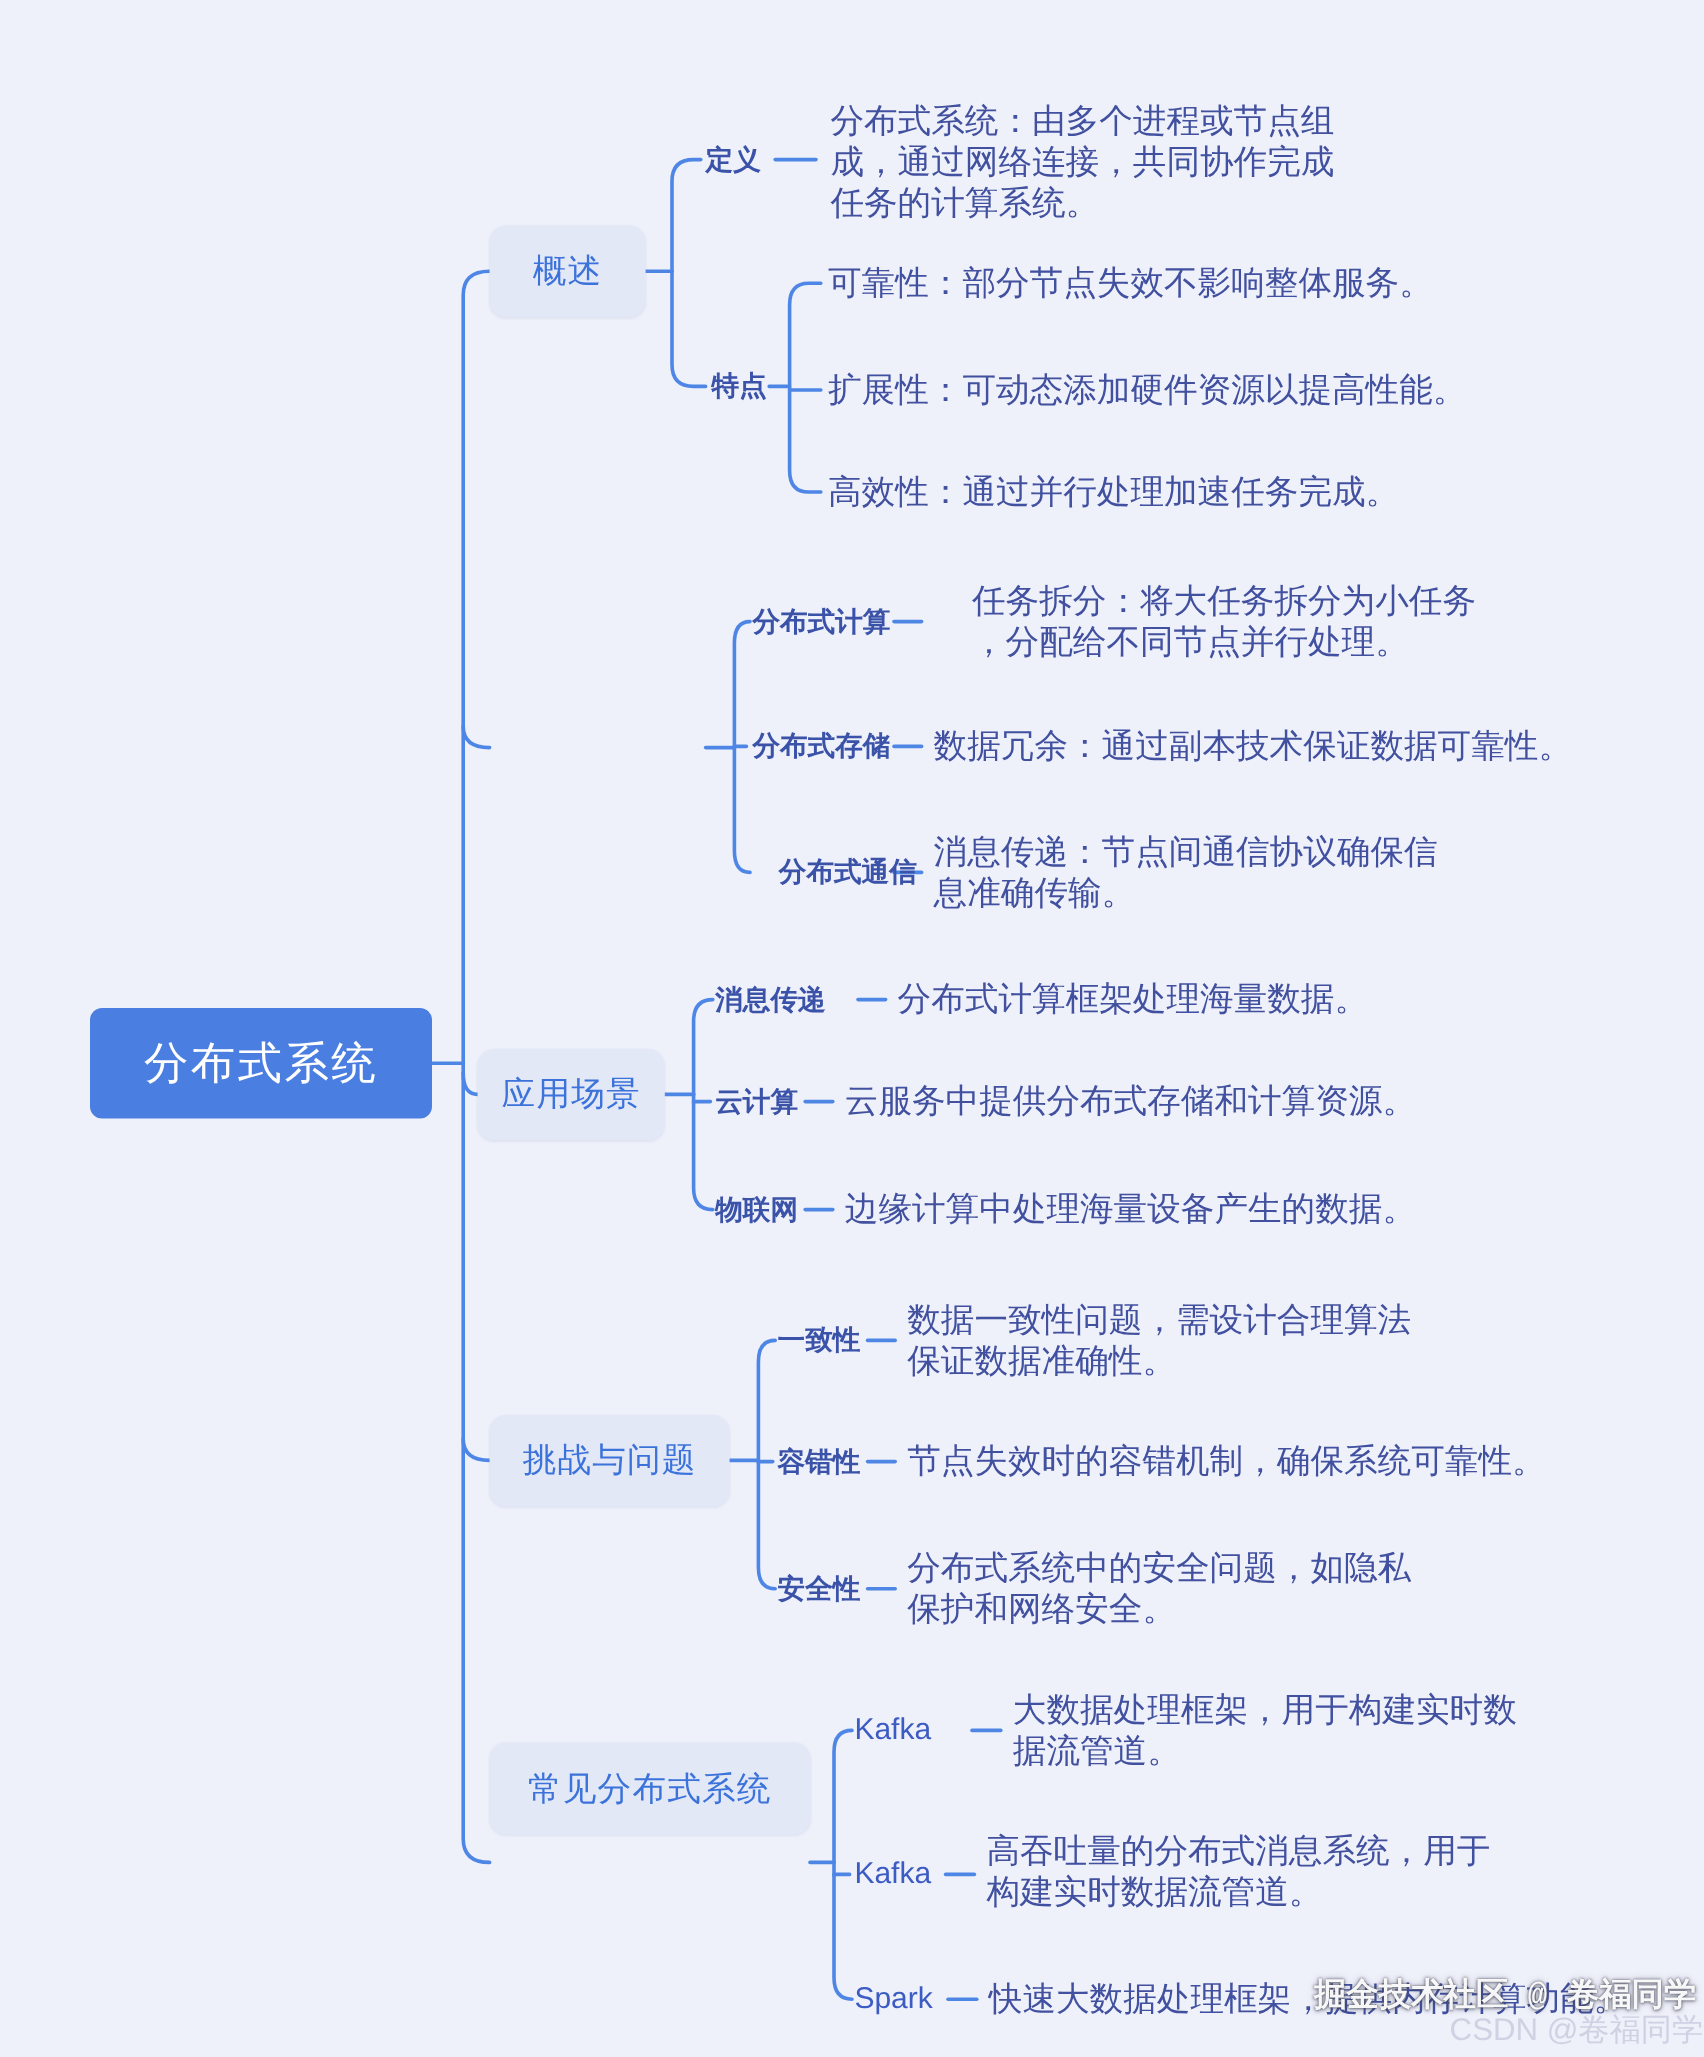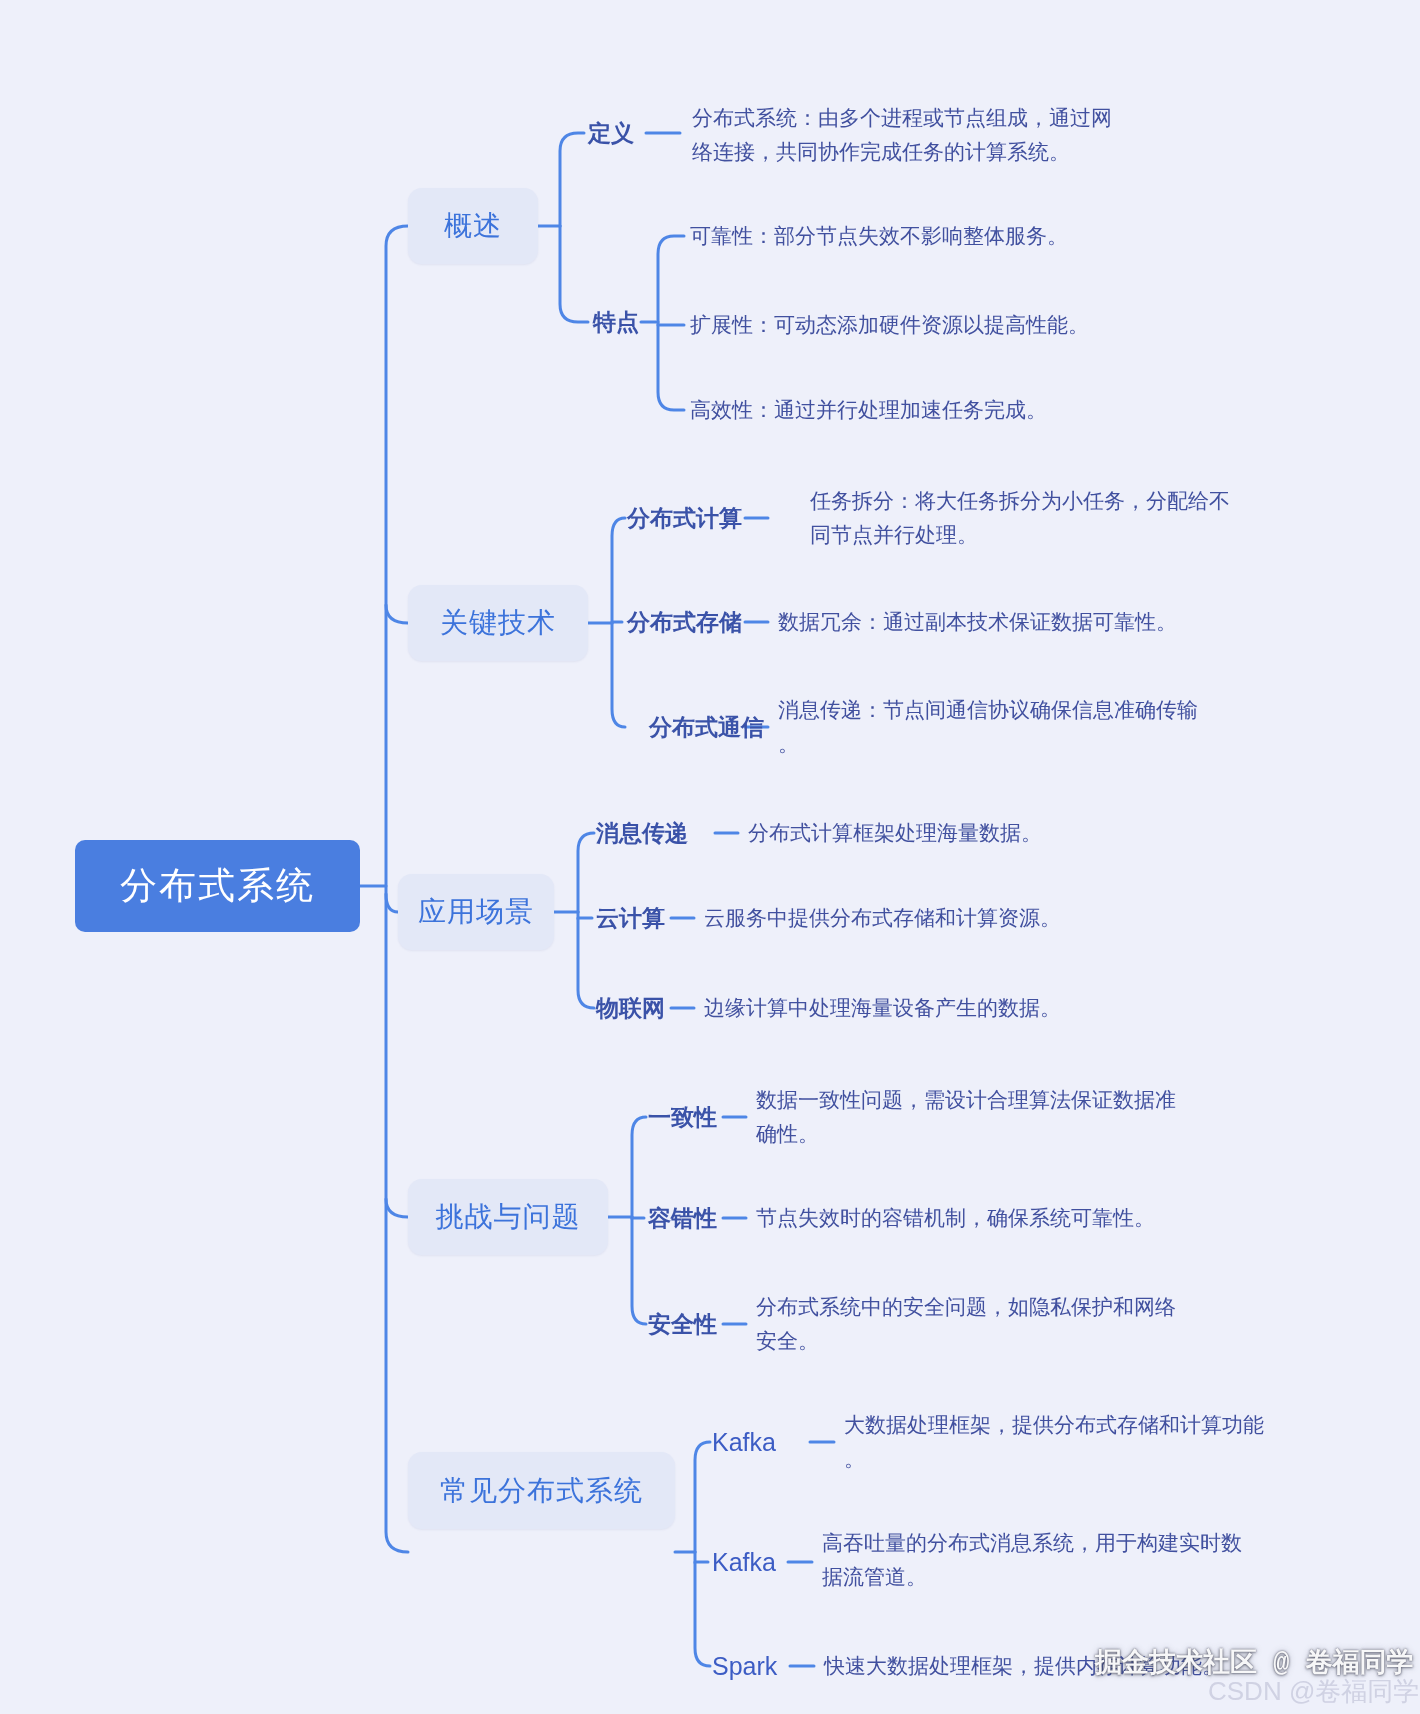--- a/index.html
+++ b/index.html
@@ -25,21 +25,21 @@
     font-size:28px;font-weight:500;letter-spacing:1px;
     box-shadow:0 1px 2px rgba(120,130,180,0.12);
   }
   .label2{
     position:absolute;transform:translateY(-50%);white-space:nowrap;
     color:var(--label-fg);font-size:23px;font-weight:600;
   }
   .label2.latin{font-size:25px;font-weight:500;color:#3C5CC4;}
   .desc{
     position:absolute;transform:translateY(-50%);
-    color:var(--desc-fg);font-size:21px;line-height:34px;font-weight:400;
+    color:var(--desc-fg);font-size:28px;line-height:34px;font-weight:400;
     line-break:anywhere;overflow-wrap:anywhere;
   }
   .desc.oneline{white-space:nowrap;}
   .wm1{
     position:absolute;white-space:nowrap;font-size:27px;font-weight:600;
     color:rgba(255,255,255,0.95);
     text-shadow:0 0 2px rgba(70,72,90,0.85),0 1px 3px rgba(70,72,90,0.55),0 0 6px rgba(70,72,90,0.35);
   }
   .wm2{
     position:absolute;white-space:nowrap;font-size:26px;font-weight:500;
@@ -97,21 +97,20 @@
     <path d="M695 1552 V1562 H708"></path>
     <path d="M695 1562 V1648 Q695 1666 710 1666"></path>
     <path d="M810 1442 H834"></path>
     <path d="M788 1562 H812"></path>
     <path d="M790 1666 H814"></path>
   </svg>
 
   <div class="node-root" style="left:75px;top:840px;width:285px;height:92px;">分布式系统</div>
 
   <div class="node-branch" style="left:408px;top:188px;width:130px;height:76px;">概述</div>
-  <div class="node-branch" style="left:408px;top:585px;width:180px;height:76px;">关键技术</div>
   <div class="node-branch" style="left:408px;top:1179px;width:200px;height:76px;">挑战与问题</div>
   <div class="node-branch" style="left:398px;top:874px;width:156px;height:76px;">应用场景</div>
   <div class="node-branch" style="left:408px;top:1452px;width:267px;height:77px;text-align:right;">常见分布式系统</div>
 
   <div class="label2" style="left:588px;top:133px;">定义</div>
   <div class="desc" style="left:692px;top:135px;width:428px;">分布式系统：由多个进程或节点组成，通过网络连接，共同协作完成任务的计算系统。</div>
   <div class="label2" style="left:593px;top:322px;">特点</div>
   <div class="desc oneline" style="left:690px;top:236px;">可靠性：部分节点失效不影响整体服务。</div>
   <div class="desc oneline" style="left:690px;top:325px;">扩展性：可动态添加硬件资源以提高性能。</div>
   <div class="desc oneline" style="left:690px;top:410px;">高效性：通过并行处理加速任务完成。</div>
@@ -131,21 +130,21 @@
   <div class="desc oneline" style="left:704px;top:1008px;">边缘计算中处理海量设备产生的数据。</div>
 
   <div class="label2" style="left:648px;top:1117px;">一致性</div>
   <div class="desc" style="left:756px;top:1117px;width:428px;">数据一致性问题，需设计合理算法保证数据准确性。</div>
   <div class="label2" style="left:648px;top:1218px;">容错性</div>
   <div class="desc oneline" style="left:756px;top:1218px;">节点失效时的容错机制，确保系统可靠性。</div>
   <div class="label2" style="left:648px;top:1324px;">安全性</div>
   <div class="desc" style="left:756px;top:1324px;width:428px;">分布式系统中的安全问题，如隐私保护和网络安全。</div>
 
   <div class="label2 latin" style="left:712px;top:1442px;">Kafka</div>
-  <div class="desc" style="left:844px;top:1442px;width:428px;">大数据处理框架，提供分布式存储和计算功能。</div>
+  <div class="desc" style="left:844px;top:1442px;width:428px;">大数据处理框架，用于构建实时数据流管道。</div>
   <div class="label2 latin" style="left:712px;top:1562px;">Kafka</div>
   <div class="desc" style="left:822px;top:1560px;width:428px;">高吞吐量的分布式消息系统，用于构建实时数据流管道。</div>
   <div class="label2 latin" style="left:712px;top:1666px;">Spark</div>
   <div class="desc oneline" style="left:824px;top:1666px;">快速大数据处理框架，提供内存计算功能。</div>
 
   <div class="wm1" style="left:1095px;top:1644px;font-family:Liberation Mono, monospace;">掘金技术社区 @ 卷福同学</div>
   <div class="wm2" style="left:1208px;top:1674px;">CSDN @卷福同学</div>
 
 </div>
 

